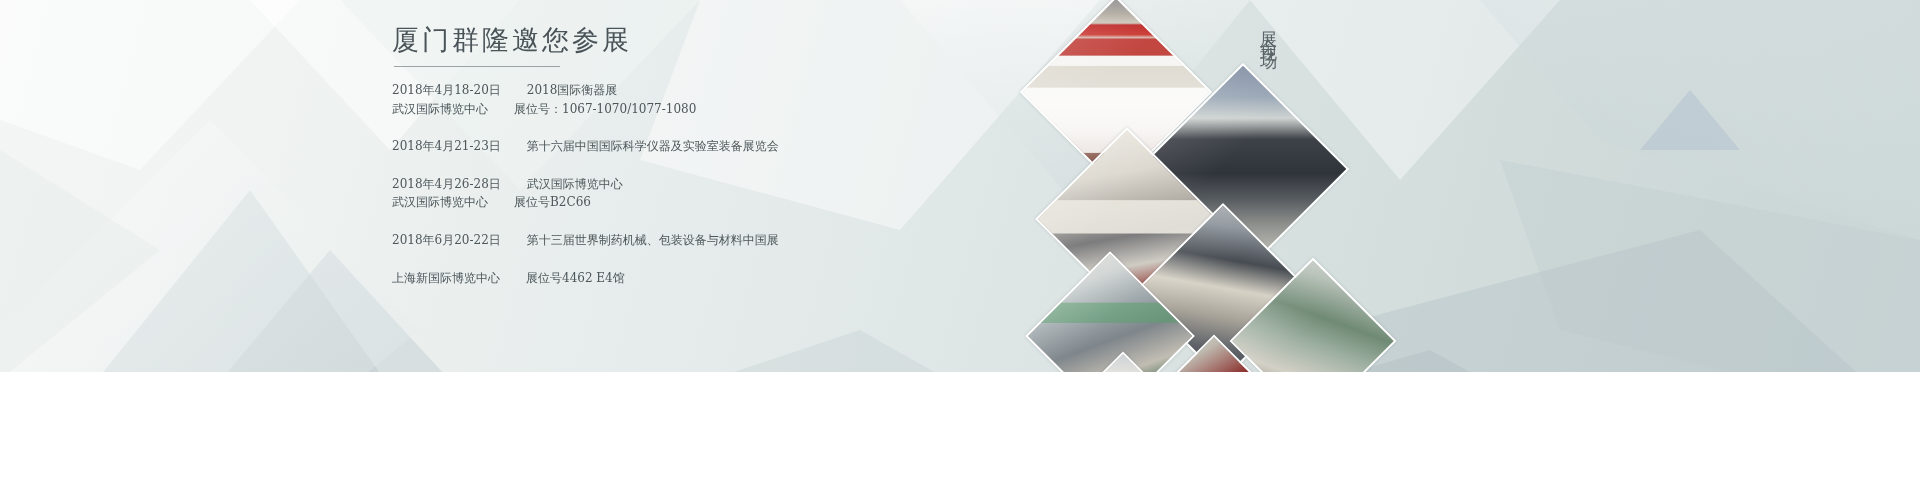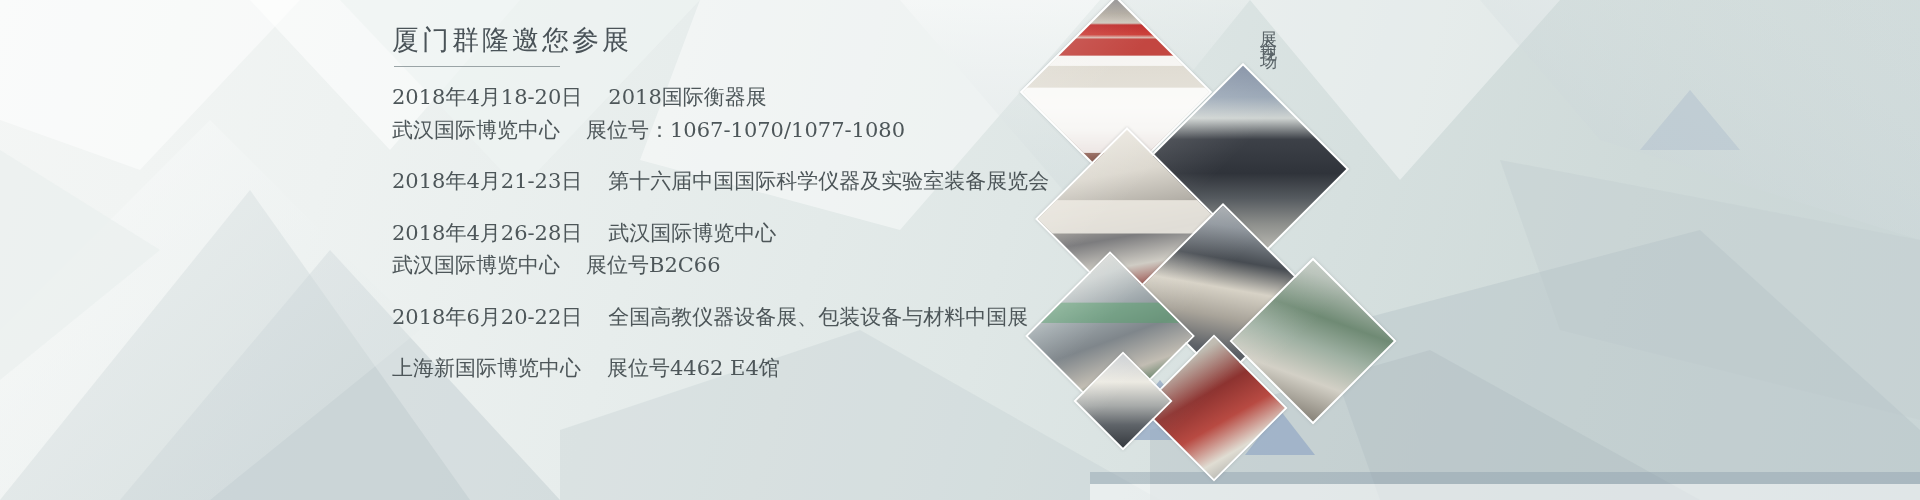--- a/index.html
+++ b/index.html
@@ -3,21 +3,21 @@
 <meta charset="utf-8">
 <style>
   * { box-sizing: border-box; margin: 0; padding: 0; }
   html, body {
     width: 1920px; height: 500px;
     overflow: hidden;
     font-family: "Liberation Serif", "DejaVu Serif", serif;
   }
   #banner {
     position: relative;
-    width: 1920px; height: 500px;
+    width: 1920px; height: 372px;
     background: linear-gradient(105deg,
         #f4f6f5 0%, #eef2f1 18%, #e7edec 34%,
         #dfe7e6 52%, #d6e0df 68%, #cfdad9 82%, #c9d5d6 100%);
     overflow: hidden;
   }
 
   
   .bg-layer { position: absolute; inset: 0; pointer-events: none; }
 
   
@@ -34,21 +34,21 @@
     line-height: 1.3;
     font-family: "DejaVu Serif", "Liberation Serif", serif;
   }
   .rule {
     width: 166px; height: 1px;
     background: #9aa4a6;
     margin: 9px 0 14px 2px;
   }
   .event { margin-bottom: 19px; }
   .event .row {
-    font-size: 21px;
+    font-size: 12px;
     color: #4d5659;
     line-height: 1.55;
     white-space: nowrap;
     font-family: "DejaVu Serif", "Liberation Serif", serif;
   }
   .event .row .date { display: inline-block; }
   .event .row .gap { display: inline-block; width: 26px; }
   .event.tight .row { line-height: 1.5; }
   .event.last .row:nth-child(2) { letter-spacing: 1px; }
 
@@ -201,21 +201,21 @@
       <div class="row">
         <span class="date">2018年4月26-28日</span><span class="gap"></span><span>武汉国际博览中心</span>
       </div>
       <div class="row">
         <span class="date">武汉国际博览中心</span><span class="gap"></span><span>展位号B2C66</span>
       </div>
     </div>
 
     <div class="event">
       <div class="row">
-        <span class="date">2018年6月20-22日</span><span class="gap"></span><span>全国高教仪器设备展、包装设备与材料中国展</span>
+        <span class="date">2018年6月20-22日</span><span class="gap"></span><span>第十三届世界制药机械、包装设备与材料中国展</span>
       </div>
     </div>
 
     <div class="event">
       <div class="row">
         <span class="date">上海新国际博览中心</span><span class="gap"></span><span>展位号4462  E4馆</span>
       </div>
     </div>
 
     <div class="event last tight">

